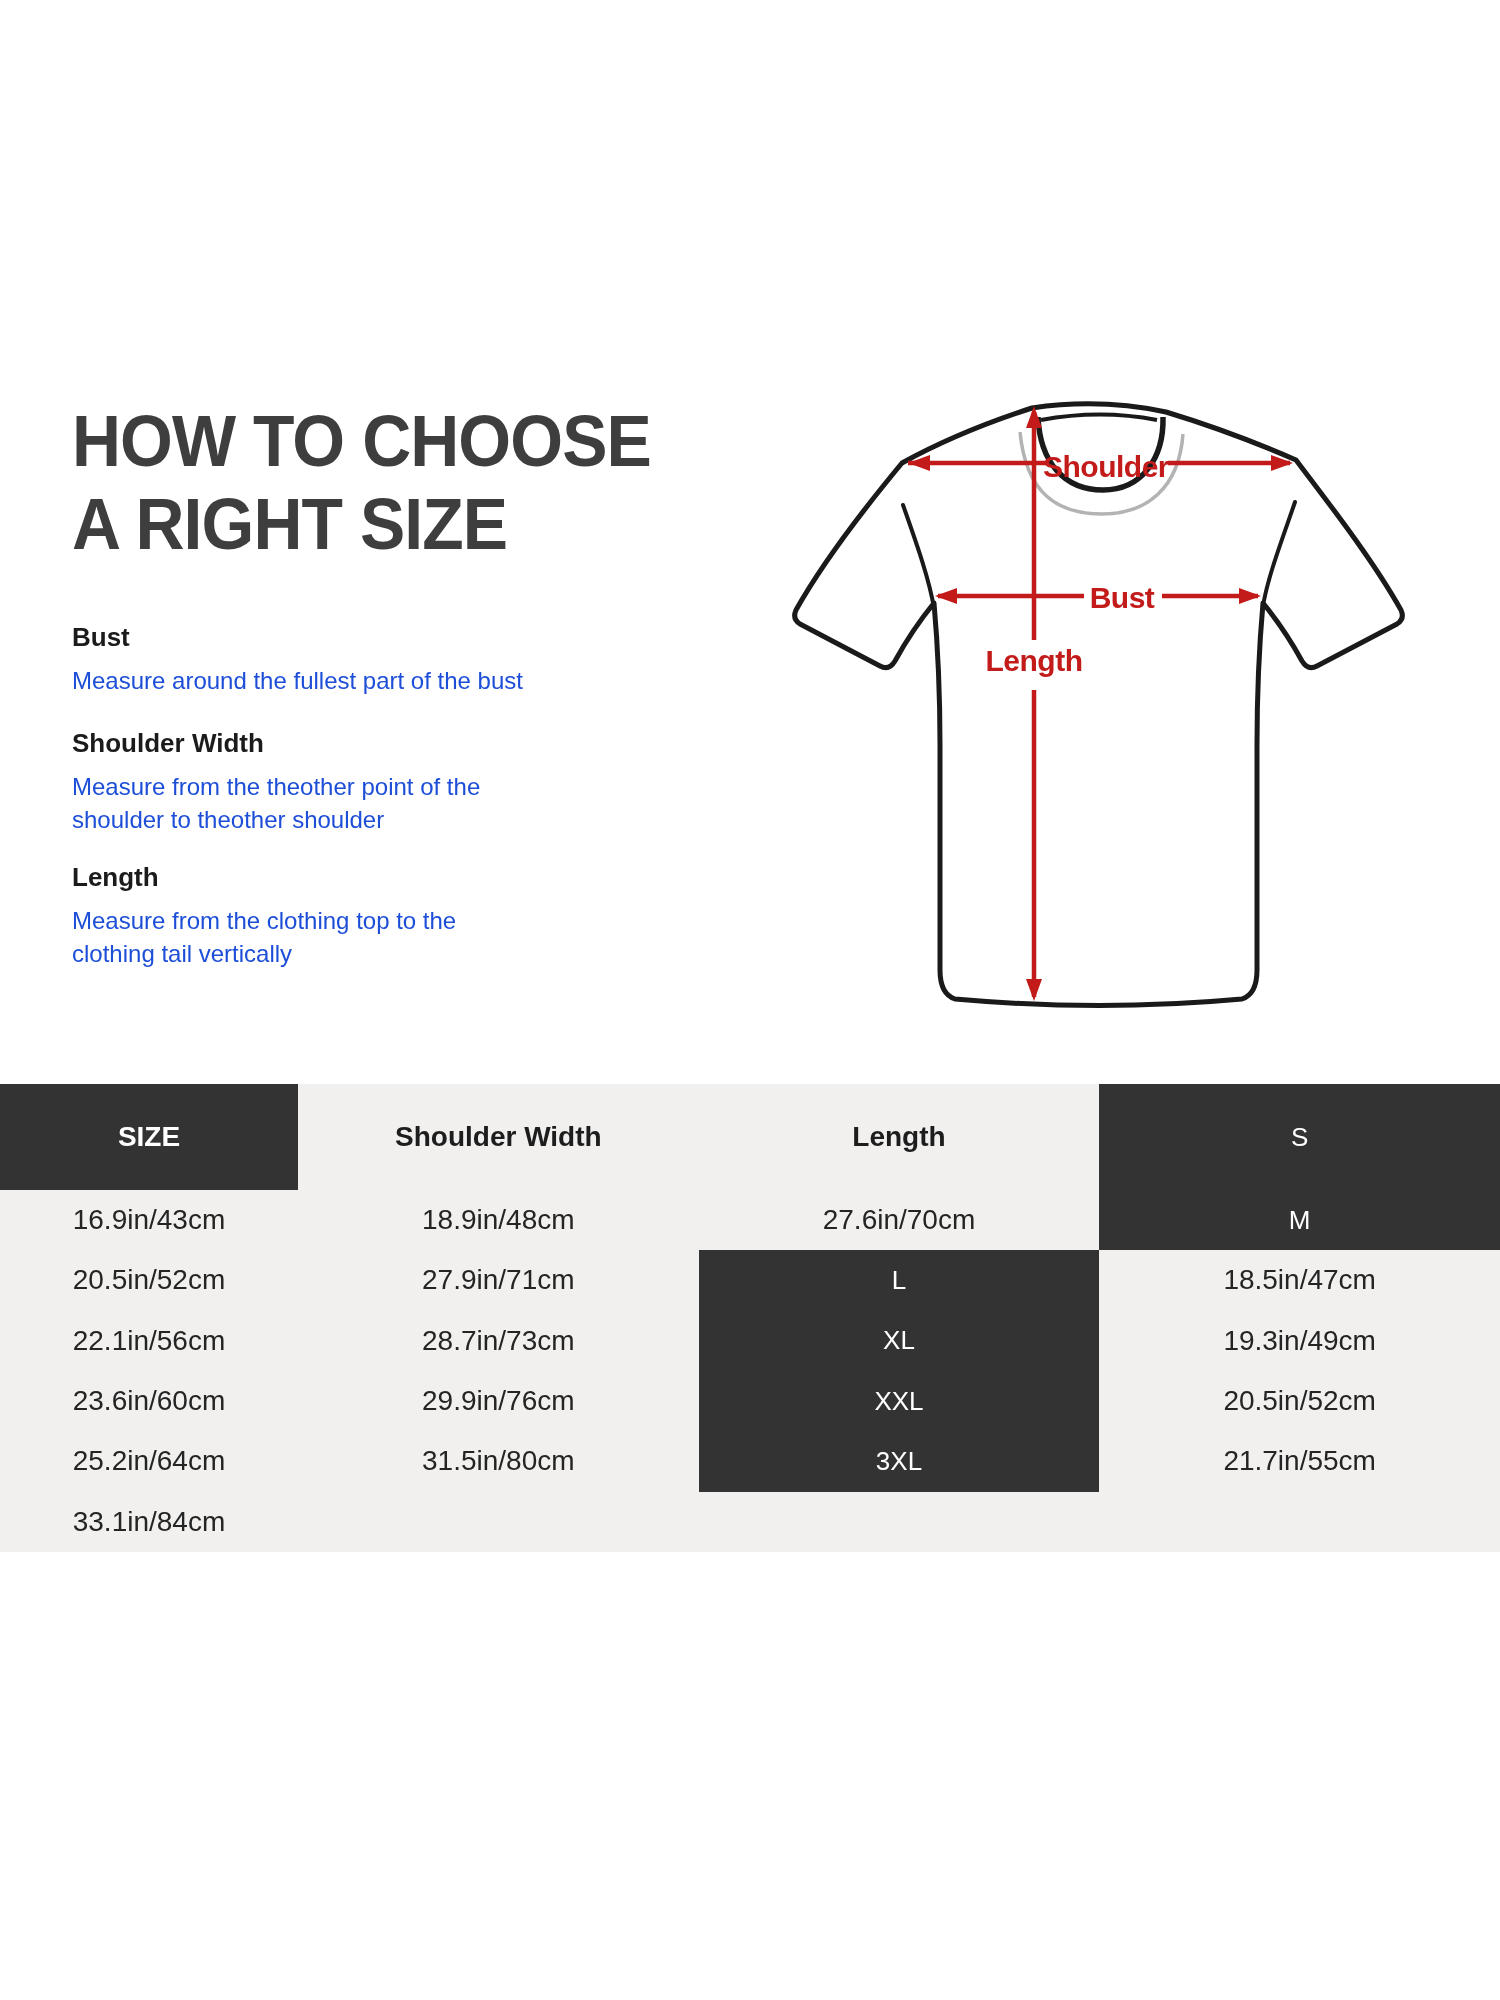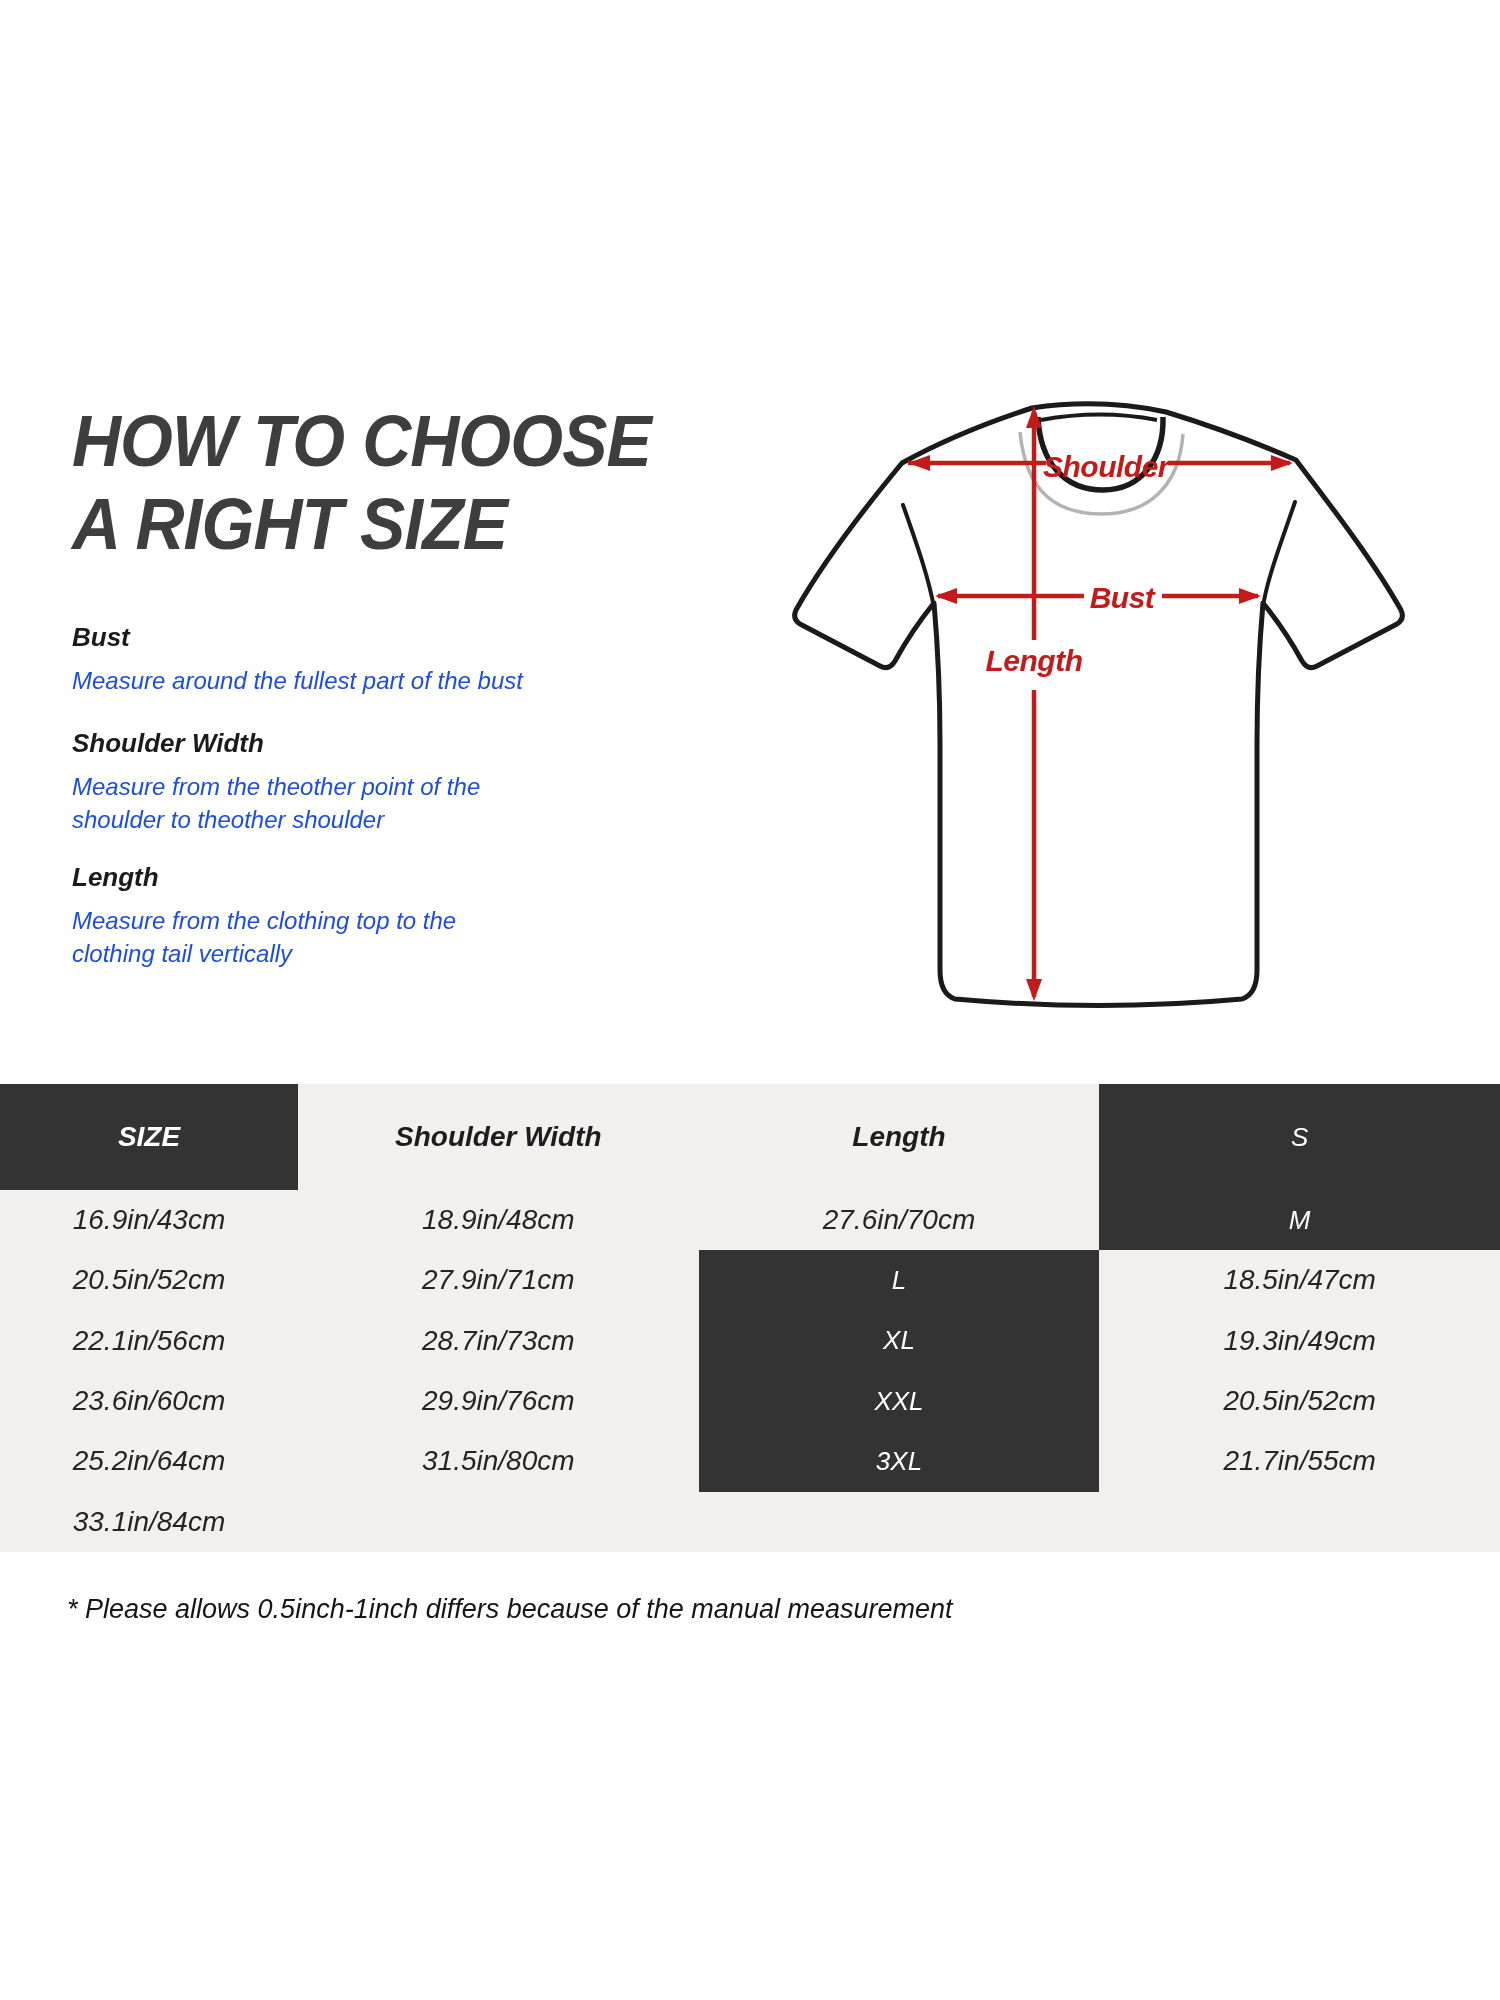--- a/index.html
+++ b/index.html
@@ -1,17 +1,17 @@
 <!DOCTYPE html>
 <html><head>
 <meta charset="utf-8">
 <style>
   html,body{margin:0;padding:0;background:#ffffff;}
   .page{position:relative;width:1500px;height:2000px;background:#ffffff;overflow:hidden;
-        font-family:"Liberation Sans","DejaVu Sans",sans-serif;font-style:italic;}
+        font-family:"Liberation Sans","DejaVu Sans",sans-serif;}
 
   
   .title{position:absolute;left:72px;top:399px;font-weight:700;font-size:73px;line-height:83px;
          letter-spacing:-1px;color:#3e3e3e;transform:scaleX(0.93);transform-origin:left top;white-space:nowrap;}
 
   
   .sec{position:absolute;left:72px;}
   .sec h3{margin:0 0 10px 0;font-size:26px;line-height:34px;font-weight:700;color:#1b1b1b;}
   .sec p{margin:0;font-size:24px;line-height:33px;color:#1d4ed8;}
   .sec1{top:620px;} .sec2{top:726px;} .sec3{top:860px;}
@@ -128,15 +128,14 @@
     <div class="cell dark szlabel">XXL</div>
     <div class="cell">20.5in/52cm</div>
     <div class="cell">25.2in/64cm</div>
     <div class="cell">31.5in/80cm</div>
 
     <div class="cell dark szlabel">3XL</div>
     <div class="cell">21.7in/55cm</div>
     <div class="cell">33.1in/84cm</div>
   </div>
 
-  <p class="footnote">* Please allows 0.5inch-1inch differs because of the  manual measurement</p>
 
 </div>
 
 </body></html>

